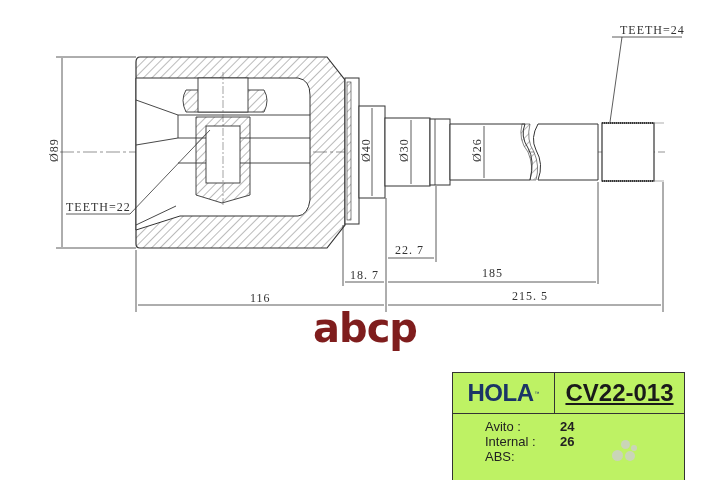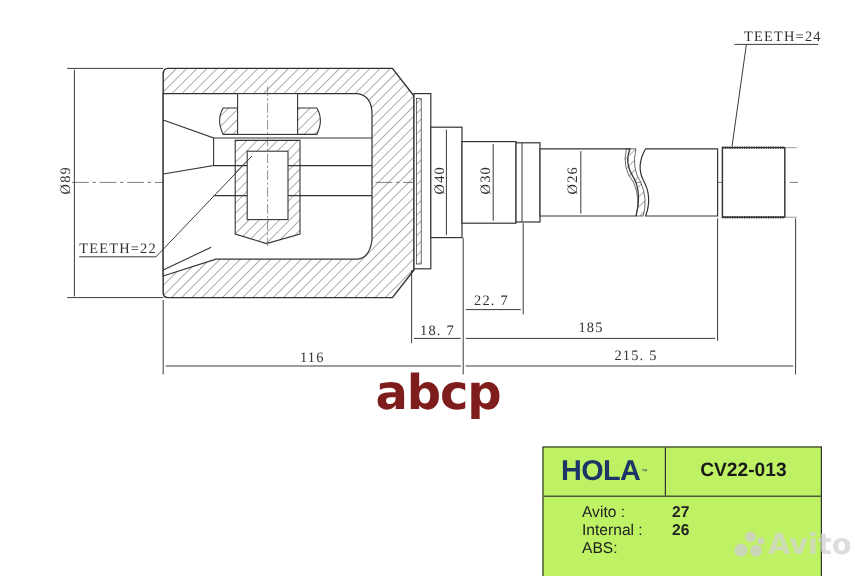--- a/index.html
+++ b/index.html
@@ -5,21 +5,21 @@
     html, body { margin: 0; padding: 0; background: #ffffff; }
     body { width: 720px; height: 480px; position: relative; overflow: hidden; font-family: "Liberation Sans", sans-serif; }
     #drawing { position: absolute; left: 0; top: 0; width: 720px; height: 480px; }
     .dim-text { font-family: "Liberation Serif", serif; font-size: 12px; fill: #333; letter-spacing: 1px; }
     .wm-abcp { position: absolute; left: 313px; top: 305px; font-family: "DejaVu Sans", sans-serif; font-weight: bold; font-size: 40px; color: #7f1d1d; letter-spacing: -1px; }
     .info-box { position: absolute; left: 452px; top: 372px; width: 233px; height: 124px; border: 1.5px solid #333; box-sizing: border-box; background: #bef264; }
     .info-top { position: absolute; left: 0; top: 0; width: 100%; height: 41px; border-bottom: 1.5px solid #333; box-sizing: border-box; }
     .brand { position: absolute; left: 0; top: 0; width: 102px; height: 40px; border-right: 1.5px solid #333; box-sizing: border-box; display: flex; align-items: center; justify-content: center; }
     .brand-text { font-family: "Liberation Sans", sans-serif; font-weight: bold; font-size: 24px; color: #1b3566; letter-spacing: -0.5px; }
     .brand-tm { font-size: 5px; color: #1b3566; vertical-align: top; margin-left: 1px; }
-    .part-no { position: absolute; left: 102px; top: 0; right: 0; height: 40px; display: flex; align-items: center; justify-content: center; font-family: "Liberation Sans", sans-serif; font-weight: bold; font-size: 16px; color: #1a1a1a; }
+    .part-no { position: absolute; left: 102px; top: 0; right: 0; height: 40px; display: flex; align-items: center; justify-content: center; font-family: "Liberation Sans", sans-serif; font-weight: bold; font-size: 24px; color: #1a1a1a; text-decoration: underline; }
     .spec-row { position: absolute; left: 32px; font-size: 13px; color: #222; line-height: 15px; }
     .spec-label { position: absolute; left: 0; white-space: nowrap; }
     .spec-value { position: absolute; left: 75px; font-weight: bold; white-space: nowrap; }
     .wm-avito { position: absolute; left: 612px; top: 440px; font-family: "DejaVu Sans", sans-serif; font-weight: bold; font-size: 24px; color: rgba(210,210,210,0.75); display: flex; align-items: center; gap: 2px; }
     .avito-dots { position: relative; width: 26px; height: 22px; }
     .avito-dots span { position: absolute; border-radius: 50%; background: rgba(205,205,205,0.8); }
   </style>
 </head>
 <body>
 
@@ -117,33 +117,32 @@
 <div class="info-box">
   <div class="info-top">
     <div class="brand">
       <span class="brand-text">HOLA</span>
         <span class="brand-tm">™</span>
     </div>
     <div class="part-no">CV22-013</div>
   </div>
   <div class="spec-row" style="top:46px;">
     <span class="spec-label">Avito :</span>
-    <span class="spec-value">27</span>
+    <span class="spec-value">24</span>
   </div>
   <div class="spec-row" style="top:61px;">
     <span class="spec-label">Internal :</span>
     <span class="spec-value">26</span>
   </div>
   <div class="spec-row" style="top:76px;">
     <span class="spec-label">ABS:</span>
     <span class="spec-value"></span>
   </div>
 </div>
 
 <div class="wm-avito">
   <div class="avito-dots">
     <span style="left:0;top:10px;width:11px;height:11px;"></span>
     <span style="left:9px;top:0;width:9px;height:9px;"></span>
     <span style="left:13px;top:11px;width:10px;height:10px;"></span>
     <span style="left:19px;top:5px;width:6px;height:6px;"></span>
   </div>
-  <span>Avito</span>
 </div>
 
 </body></html>

